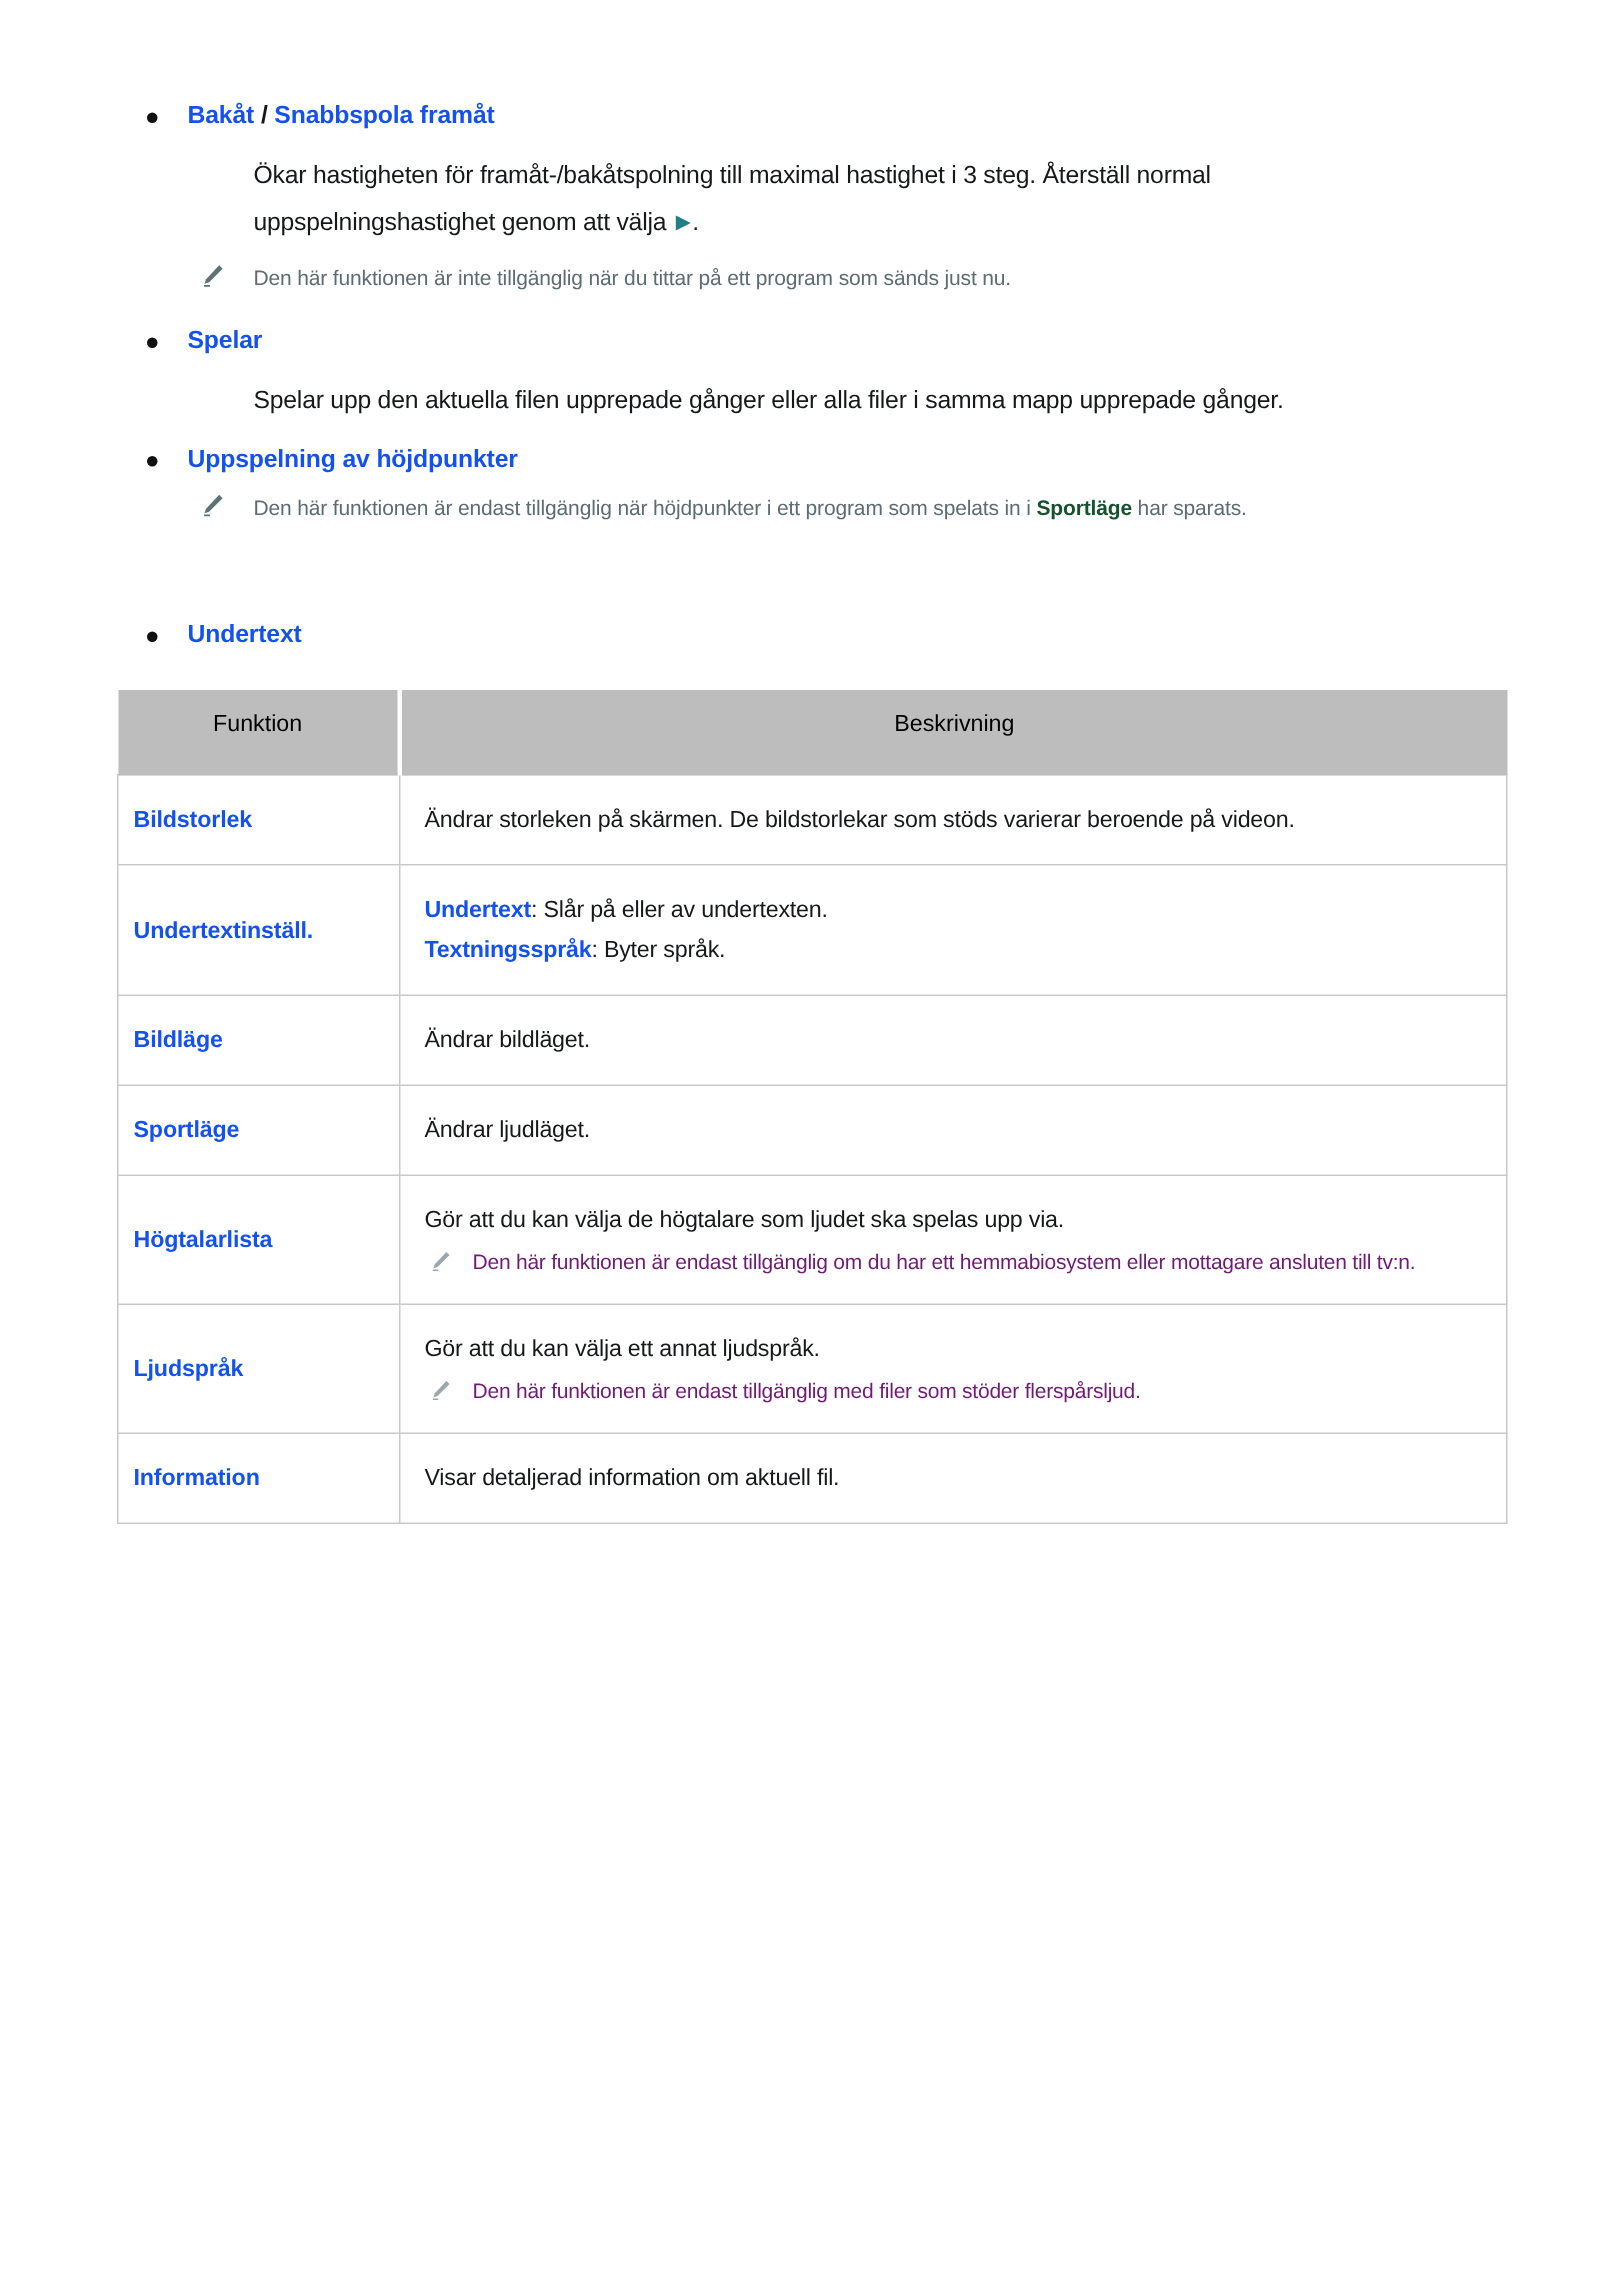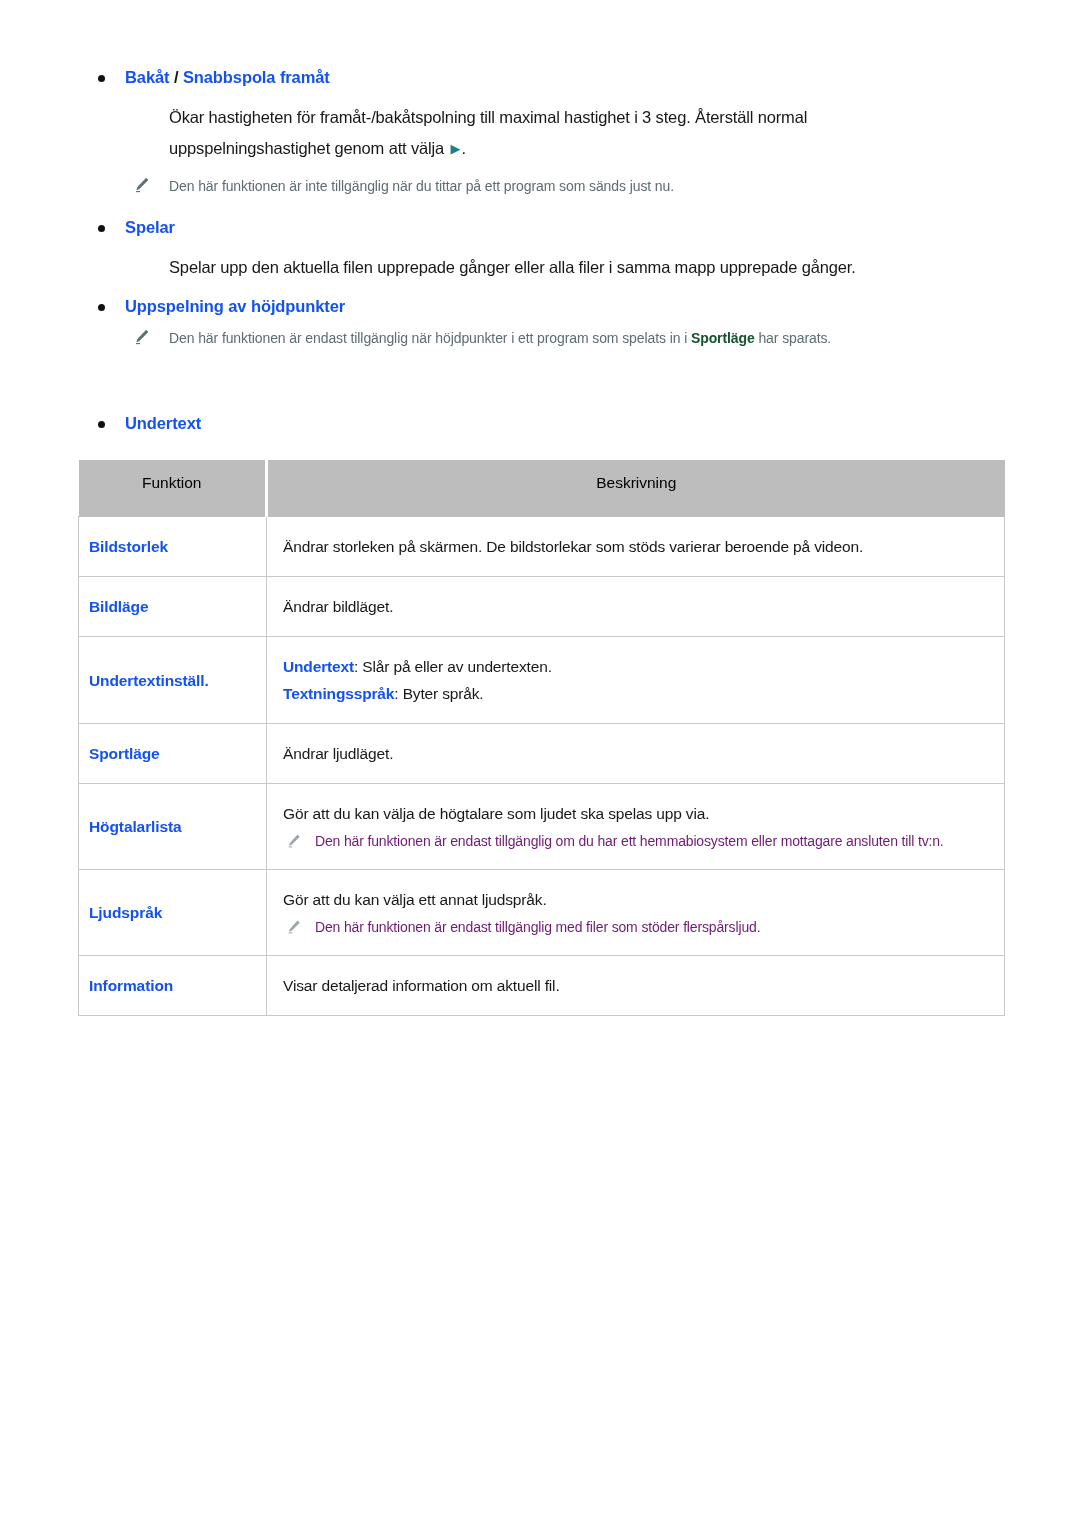--- a/index.html
+++ b/index.html
@@ -231,31 +231,31 @@
     </thead>
     <tbody>
       <tr>
         <td class="fn outer-left">Bildstorlek</td>
         <td class="desc outer-right">
           <div class="cell-desc-line">Ändrar storleken på skärmen. De bildstorlekar som stöds varierar beroende på videon.</div>
         </td>
       </tr>
 
       <tr>
-        <td class="fn outer-left">Bildläge</td>
-        <td class="desc outer-right">
-          <div class="cell-desc-line">Ändrar bildläget.</div>
-        </td>
-      </tr>
-
-      <tr>
         <td class="fn outer-left">Undertextinställ.</td>
         <td class="desc outer-right">
           <div class="cell-desc-line"><span class="cell-blue">Undertext</span><span>: Slår på eller av undertexten.</span></div>
           <div class="cell-desc-line"><span class="cell-blue">Textningsspråk</span><span>: Byter språk.</span></div>
+        </td>
+      </tr>
+
+      <tr>
+        <td class="fn outer-left">Bildläge</td>
+        <td class="desc outer-right">
+          <div class="cell-desc-line">Ändrar bildläget.</div>
         </td>
       </tr>
 
       <tr>
         <td class="fn outer-left">Sportläge</td>
         <td class="desc outer-right">
           <div class="cell-desc-line">Ändrar ljudläget.</div>
         </td>
       </tr>
 

